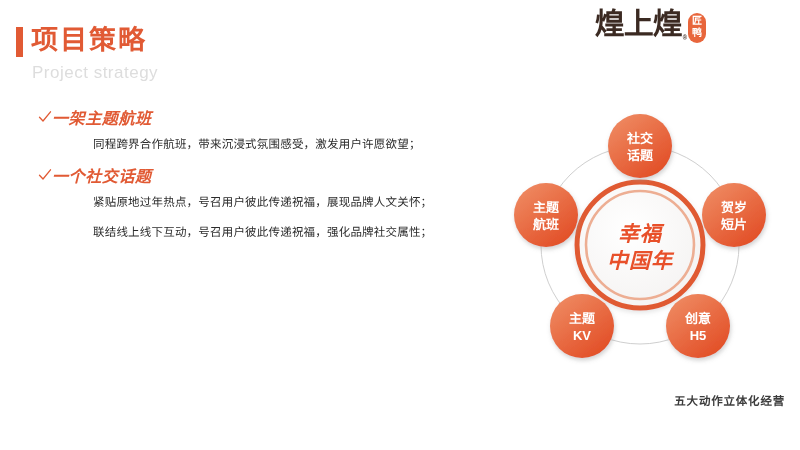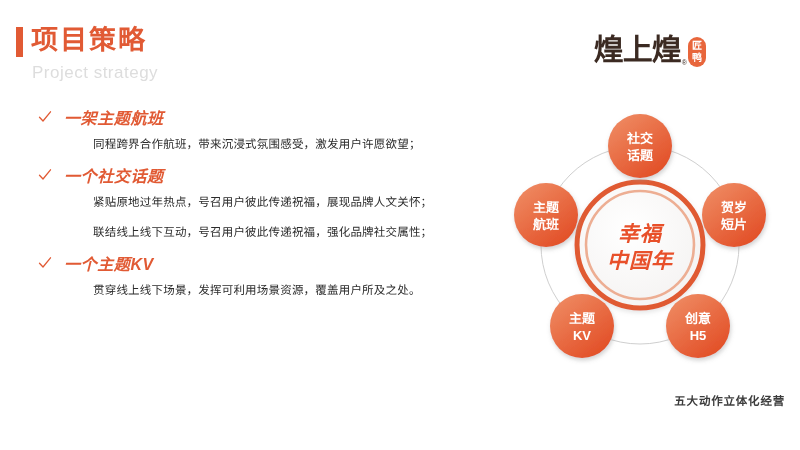--- a/index.html
+++ b/index.html
@@ -51,23 +51,24 @@
     color: #DDDDDD;
     letter-spacing: 0.5px;
     line-height: 22px;
     white-space: nowrap;
   }
 
   
   .logo {
     position: absolute;
     right: 14px;
-    top: 32px;
+    top: 8px;
     display: flex;
     align-items: flex-end;
+    font-family: Liberation Mono, monospace;
   }
   .logo-word {
     font-size: 30px;
     font-weight: bold;
     color: #3B2A22;
     letter-spacing: -1px;
     line-height: 34px;
     white-space: nowrap;
   }
   .logo-reg {
@@ -105,21 +106,21 @@
     top: 108px;
     width: 470px;
   }
   .strategy-item {
     position: relative;
     margin-bottom: 13px;
   }
   .strategy-head {
     display: flex;
     align-items: center;
-    padding-left: 40px;
+    padding-left: 28px;
     position: relative;
   }
   .check-icon {
     position: absolute;
     left: 38px;
     top: 2px;
     width: 14px;
     height: 14px;
   }
   .strategy-title {
@@ -222,31 +223,20 @@
       <span class="strategy-title">一个社交话题</span>
     </div>
     <div class="strategy-desc">紧贴原地过年热点，号召用户彼此传递祝福，展现品牌人文关怀；</div>
   </div>
 
 
   <div class="strategy-item">
     <div class="strategy-desc">联结线上线下互动，号召用户彼此传递祝福，强化品牌社交属性；</div>
   </div>
 
-  <div class="strategy-item">
-    <div class="strategy-head">
-      <span class="check-icon">
-        <svg width="14" height="14" viewBox="0 0 14 14">
-            <path d="M1.5 7.2 L5 11 L12.5 1.8" fill="none" stroke="#E15A34" stroke-width="1.3" stroke-linecap="round" stroke-linejoin="round"></path>
-          </svg>
-      </span>
-      <span class="strategy-title">一个主题KV</span>
-    </div>
-    <div class="strategy-desc">贯穿线上线下场景，发挥可利用场景资源，覆盖用户所及之处。</div>
-  </div>
 
 </div>
 
 <div class="diagram">
   <svg width="290" height="300" viewBox="0 0 290 300">
     <defs>
       <linearGradient id="nodeGrad" x1="0%" y1="0%" x2="75%" y2="100%">
         <stop offset="0%" stop-color="#F2957069"></stop>
         <stop offset="0%" stop-color="#F09068"></stop>
         <stop offset="100%" stop-color="#E24E26"></stop>

